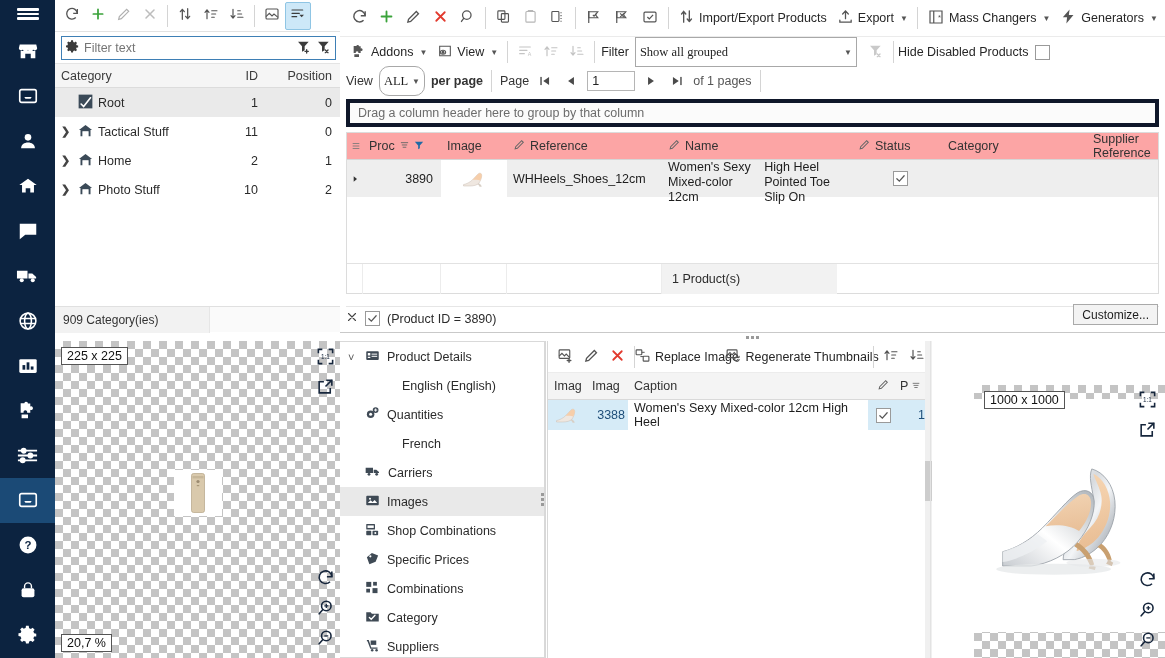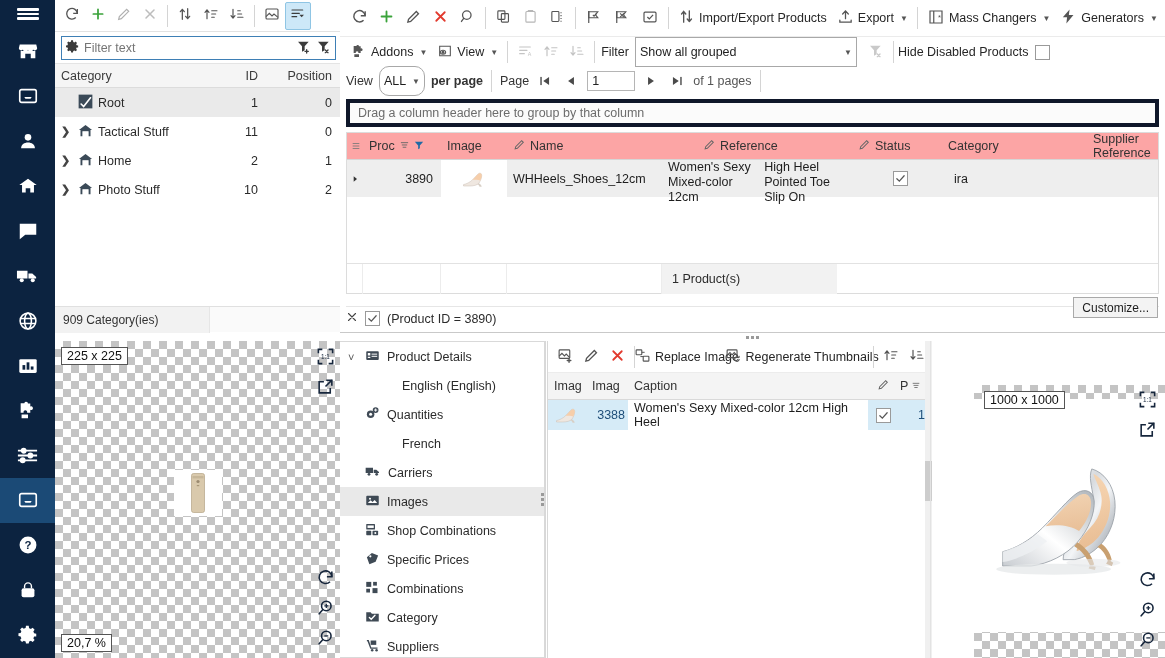--- a/index.html
+++ b/index.html
@@ -76,21 +76,21 @@
   }
 
   
   .main { position:absolute; left:340px; top:0; width:825px; height:332px; background:#fff; }
   .main-tb1 { height:37px; border-bottom:1px solid #ebebeb; padding-left:6px; }
   .main-tb2 { height:30px; padding-left:6px; display:flex; align-items:center; }
   .main-tb3 { height:28px; padding-left:6px; display:flex; align-items:center; gap:6px; font-size:12.5px; color:#333; }
   .combo {
     height:22px; border:1px solid #a8a8a8; background:#fff;
     display:flex; align-items:center; padding:14px 4px;
-    font-size:12.5px; color:#1d1d1d;
+    font-size:12.5px; color:#1d1d1d;font-family:Liberation Serif, serif;
   }
   .combo .cv { flex:1; }
   .combo .ca { font-size:8px; color:#555; }
   .txtbox { height:20px; width:48px; border:1px solid #b5b5b5; background:#fff;
             font-size:12.5px; color:#222; padding:0 4px; display:flex; align-items:center; }
   .pg-btn { width:20px; height:22px; display:flex; align-items:center; justify-content:center; color:#555; }
   .chkbox {
     width:15px; height:15px; border:1px solid #9a9a9a; background:#fff;
     display:inline-flex; align-items:center; justify-content:center;
   }
@@ -122,21 +122,21 @@
     width:175px; height:30px; background:#f2f2f2;
     display:flex; align-items:center; padding-left:10px;
     font-size:12.5px; color:#2b2b2b;
   }
   .filterbar {
     position:absolute; left:6px; right:6px; top:306px; height:24px;
     display:flex; align-items:center; gap:7px; font-size:12.5px; color:#2b2b2b;
     border-top:1px solid #e6e6e6;
   }
   .cust-btn {
-    position:absolute; right:7px; top:297px;
+    position:absolute; right:7px; top:304px;
     height:21px; padding:0 8px; border:1px solid #a9a9a9; background:#f3f3f3;
     display:flex; align-items:center; font-size:12px; color:#1d1d1d;
   }
 
   
   .hsplit { position:absolute; left:340px; top:332px; width:825px; height:9px; background:#fff;
             border-top:1px solid #c9c9c9; display:flex; align-items:center; justify-content:center; }
   .dots { display:flex; gap:2px; }
   .dots i { width:3px; height:3px; background:#9a9a9a; display:block; }
 
@@ -739,36 +739,36 @@
           </span>
           <span>
             <svg width="10" height="10" viewBox="0 0 24 24" fill="#1f6aa5">
                 <path d="M2 4h20l-8 9v7l-4 2v-9z"></path>
               </svg>
           </span>
         </div>
         <div class="hc" style="width:66px;">
           <span>Image</span>
         </div>
+        <div class="hc" style="width:155px;">
+          <span>
+            <svg width="13" height="13" viewBox="0 0 24 24" fill="none" stroke="#666" stroke-width="1.9">
+                <path d="M4 20l1-4L16 5l3 3L8 19z"></path>
+              </svg>
+          </span>
+          <span>Reference</span>
+        </div>
         <div class="hc" style="width:190px;">
           <span>
             <svg width="13" height="13" viewBox="0 0 24 24" fill="none" stroke="#666" stroke-width="1.9">
                 <path d="M4 20l1-4L16 5l3 3L8 19z"></path>
               </svg>
           </span>
           <span>Name</span>
         </div>
-        <div class="hc" style="width:155px;">
-          <span>
-            <svg width="13" height="13" viewBox="0 0 24 24" fill="none" stroke="#666" stroke-width="1.9">
-                <path d="M4 20l1-4L16 5l3 3L8 19z"></path>
-              </svg>
-          </span>
-          <span>Reference</span>
-        </div>
         <div class="hc" style="width:90px;">
           <span>
             <svg width="13" height="13" viewBox="0 0 24 24" fill="none" stroke="#666" stroke-width="1.9">
                 <path d="M4 20l1-4L16 5l3 3L8 19z"></path>
               </svg>
           </span>
           <span>Status</span>
         </div>
         <div class="hc" style="width:145px;">
           <span>Category</span>
@@ -797,21 +797,20 @@
           <span>Women's Sexy Mixed-color 12cm</span>
           <span>High Heel Pointed Toe Slip On</span>
         </div>
         <div class="rc" style="width:90px;justify-content:center;">
           <span class="chkbox">
             <svg width="11" height="11" viewBox="0 0 24 24" fill="none" stroke="#555" stroke-width="2.6" stroke-linecap="round">
                 <path d="M4 12.5l5.5 5.5L20 6"></path>
               </svg>
           </span>
         </div>
-        <div class="rc" style="width:145px;padding-left:12px;">ira</div>
         <div class="rc" style="flex:1;"></div>
       </div>
 
       <div class="pg-foot">
         <div class="slot" style="width:16px;"></div>
         <div class="slot" style="width:78px;"></div>
         <div class="slot" style="width:66px;"></div>
         <div class="slot" style="width:155px;"></div>
         <div class="cnt">1 Product(s)</div>
       </div>

